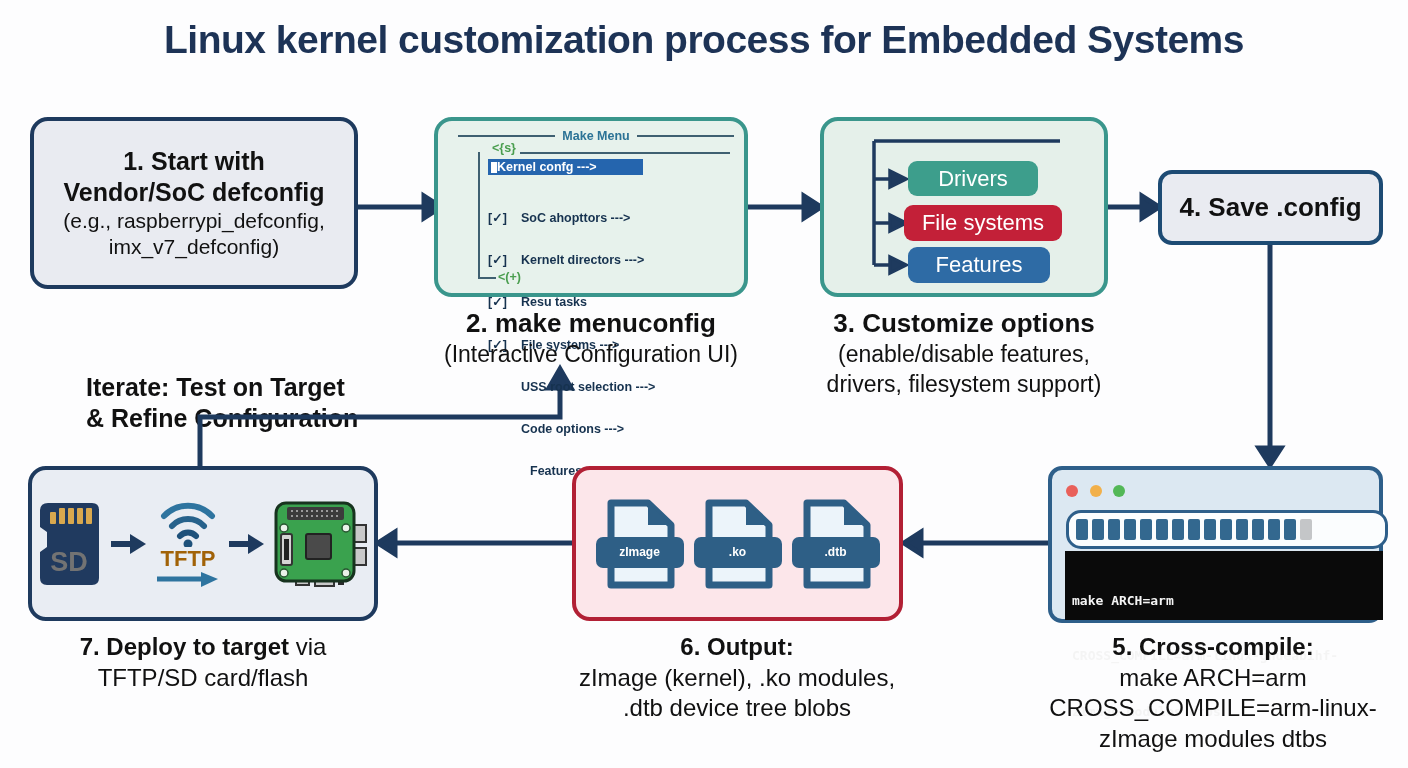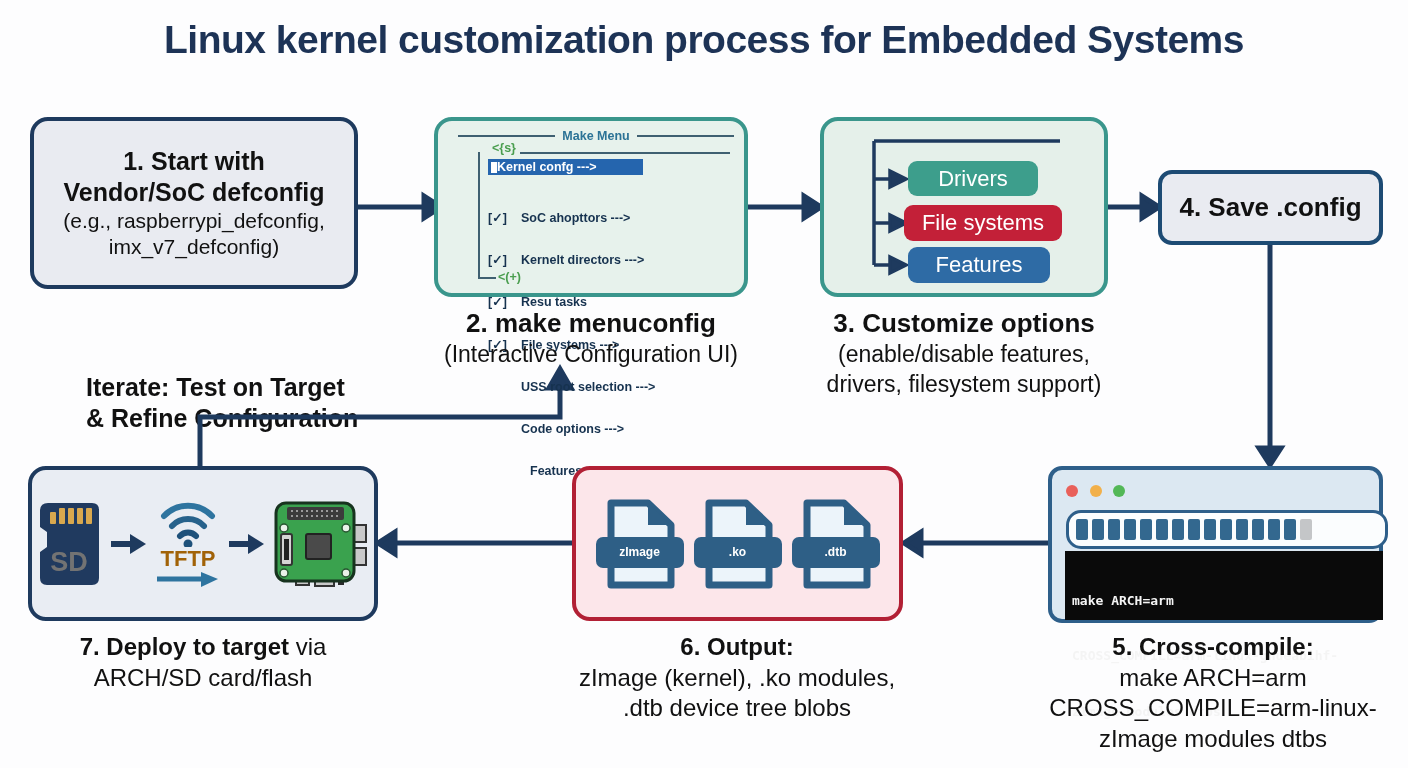--- a/index.html
+++ b/index.html
@@ -303,21 +303,21 @@
     <div class="cap-title">3. Customize options</div>
     <div class="cap-sub">(enable/disable features,</div>
     <div class="cap-sub">drivers, filesystem support)</div>
   </div>
   <div id="iterate-label" class="abs">
     <div>Iterate: Test on Target</div>
     <div>&amp; Refine Configuration</div>
   </div>
   <div id="label7" class="caption">
     <div><span class="cap-title">7. Deploy to target</span><span> via</span></div>
-    <div>ARCH/SD card/flash</div>
+    <div>TFTP/SD card/flash</div>
   </div>
   <div id="label6" class="caption">
     <div class="cap-title">6. Output:</div>
     <div>zImage (kernel), .ko modules,</div>
     <div>.dtb device tree blobs</div>
   </div>
   <div id="label5" class="caption">
     <div class="cap-title">5. Cross-compile:</div>
     <div>make ARCH=arm</div>
     <div>CROSS_COMPILE=arm-linux-</div>

